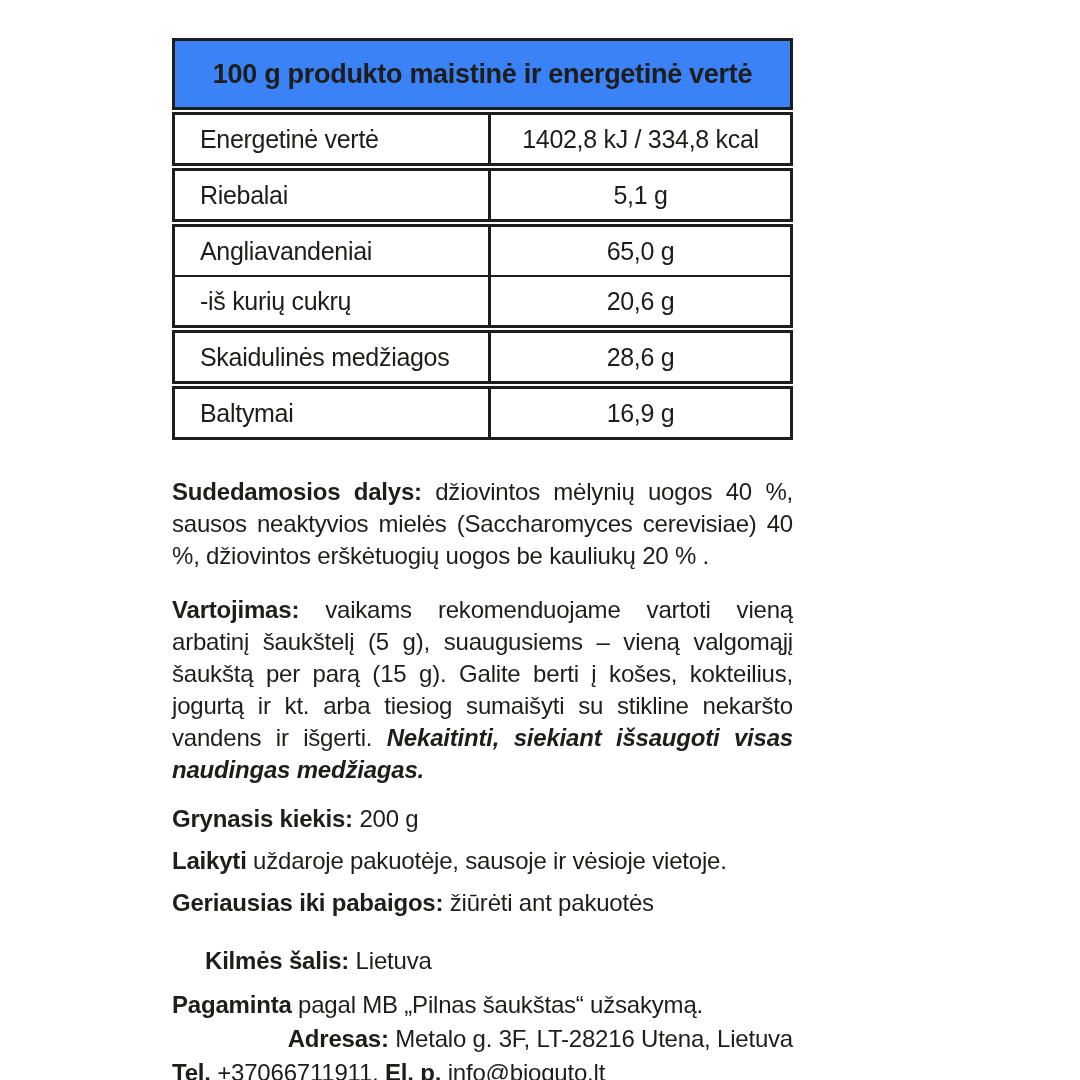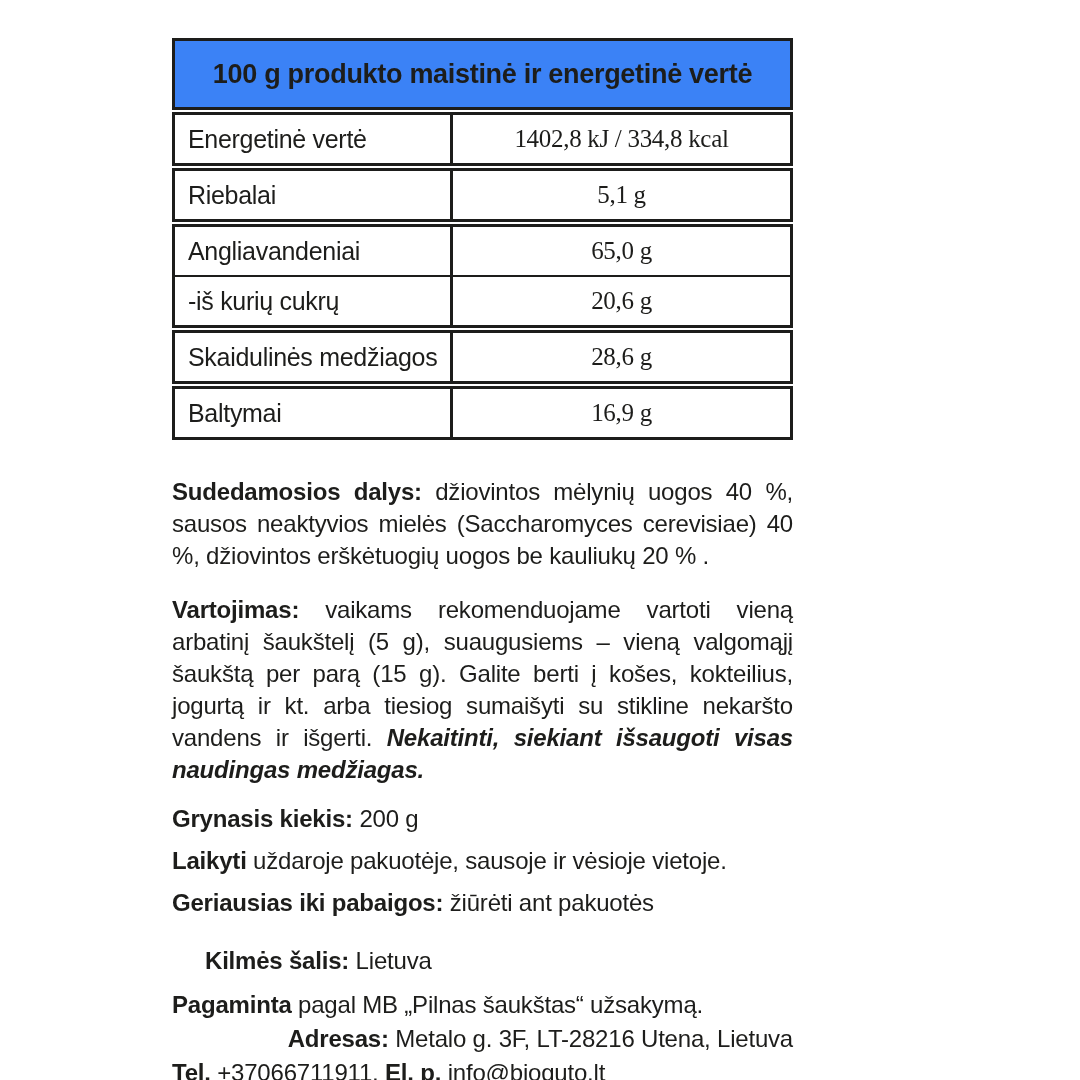--- a/index.html
+++ b/index.html
@@ -16,24 +16,24 @@
   .box { border: 3px solid #1d1d1b; background: #ffffff; margin-top: 2px; box-sizing: border-box; }
   .header-box {
     margin-top: 0; background: #3b82f6; height: 72px;
     display: flex; align-items: center; justify-content: center;
     font-weight: bold; font-size: 27px; letter-spacing: -0.3px;
   }
   .nutri-row { display: flex; height: 48px; }
   .nutri-row + .nutri-row { border-top: 2px solid #1d1d1b; }
   .cell { display: flex; align-items: center; font-size: 25px; letter-spacing: -0.3px; }
   .cell.lab {
-    width: 278px; box-sizing: border-box; padding-left: 13px;
+    width: 316px; box-sizing: border-box; padding-left: 25px;
     border-right: 3px solid #1d1d1b;
   }
-  .cell.val { flex: 1; justify-content: center; font-family: Liberation Serif, serif; }
+  .cell.val { flex: 1; justify-content: center; }
 
   
   .para, .line { font-size: 24px; line-height: 32px; letter-spacing: -0.2px; margin: 0; }
   .para { text-align: justify; }
   b { font-weight: bold; }
   .em-strong { font-weight: bold; font-style: italic; }
 
   .p-ingredients { margin-top: 36px; }
   .p-usage      { margin-top: 22px; }
   .p-net        { margin-top: 17px; }

